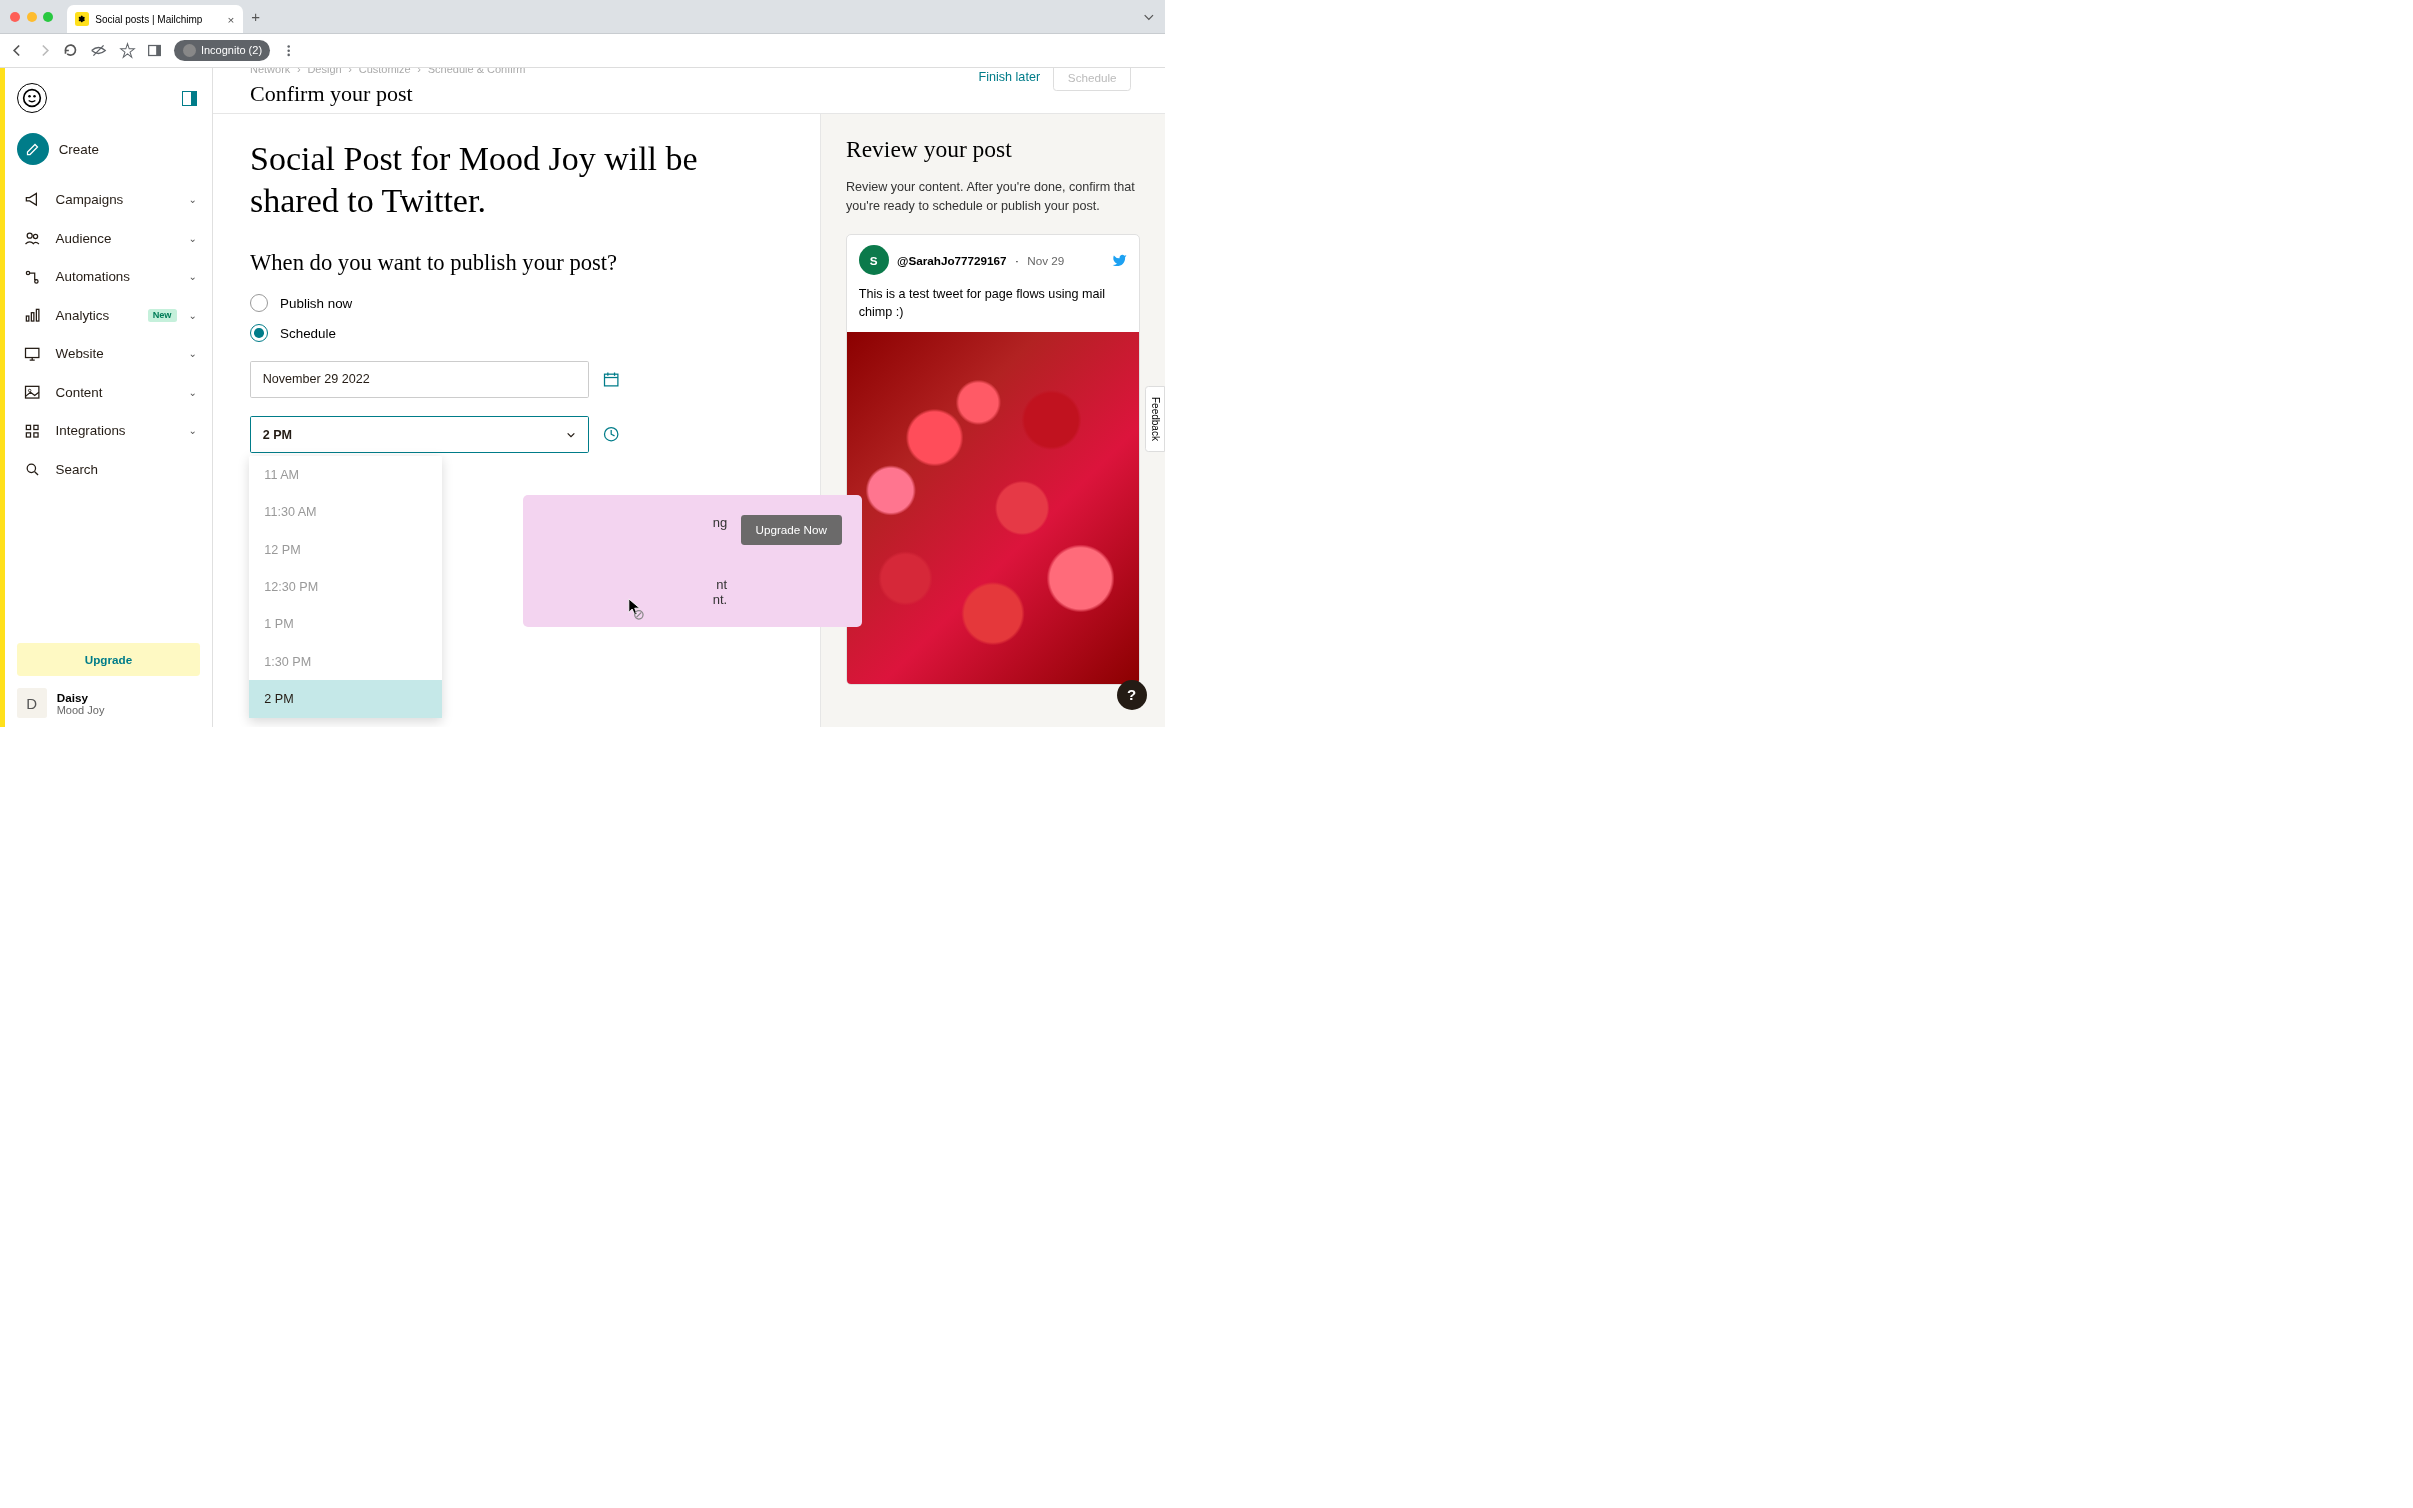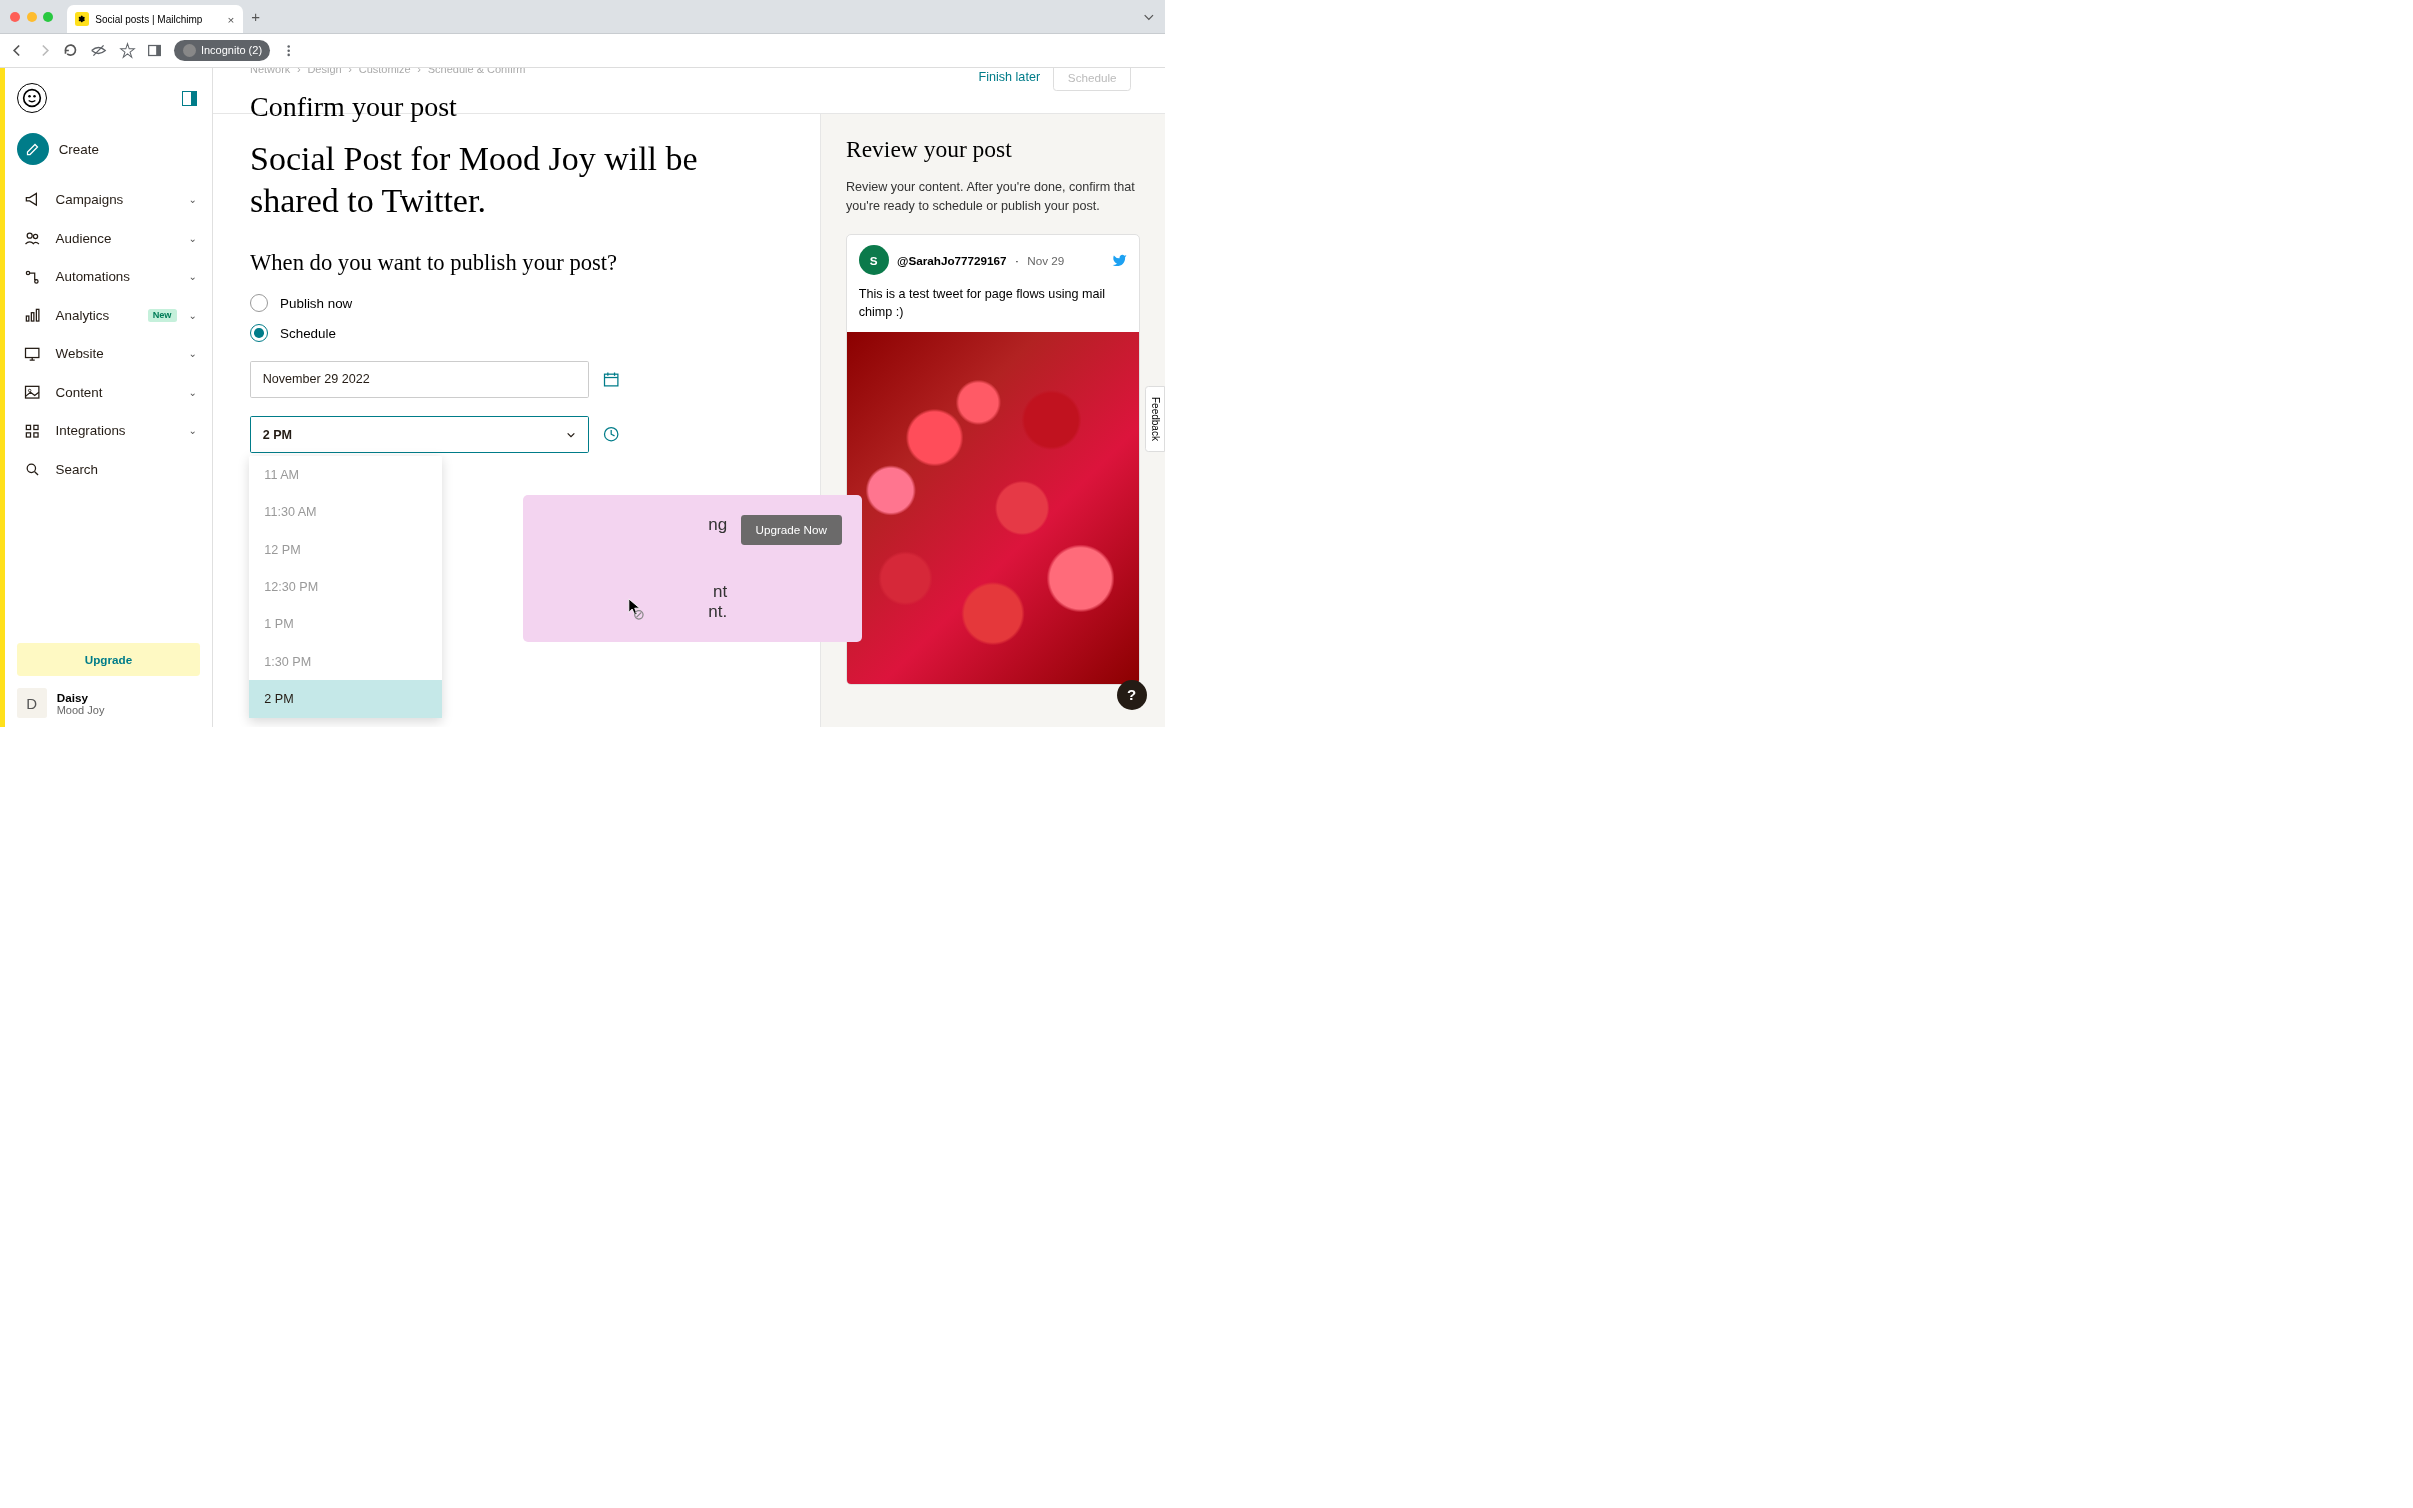--- a/index.html
+++ b/index.html
@@ -176,23 +176,23 @@
   }
   .breadcrumbs { font-size:11px; color:#aaa; display:flex; gap:6.7px; margin-top:-5px; overflow:hidden; }
   .top-actions { display:flex; gap:13.4px; align-items:center; margin-top:-5px; }
   .finish-later { color:#007c89; font-size:12.6px; }
   .schedule-btn {
     border:0.8px solid #ddd; color:#bbb;
     padding:6.7px 13.4px; border-radius:3.4px; font-size:11.7px;
   }
   .confirm-title {
     font-family: Georgia, 'Times New Roman', serif;
-    font-size:28px;
+    font-size:22px;
     font-weight:400;
-    position:absolute; top:23px; left:37px;
+    position:absolute; top:13px; left:37px;
   }
   .divider { border-top:0.8px solid #e6e6e6; margin-top:0; }
 
   .content-flex {
     display:flex;
     height:calc(100% - 45px);
   }
   .center-col {
     flex:1;
     padding:23.5px 37px;
@@ -265,21 +265,21 @@
   .upgrade-card {
     position:absolute;
     left:310px; top:427px;
     width:339px;
     background:#f3d4f0;
     border-radius:5px;
     padding:20px 20px;
     z-index:10;
     display:flex; gap:13.4px; justify-content:space-between;
   }
-  .upgrade-card .text { font-size:17px; color:#333; flex:1; }
+  .upgrade-card .text { font-size:13px; color:#333; flex:1; }
   .upgrade-now {
     background:#6b6a6a; color:#fff;
     padding:8.4px 15px; border-radius:3.4px; font-size:11.7px;
     align-self:flex-start;
   }
 
   
   .preview-col {
     width:345px;
     background:#f6f5f2;

